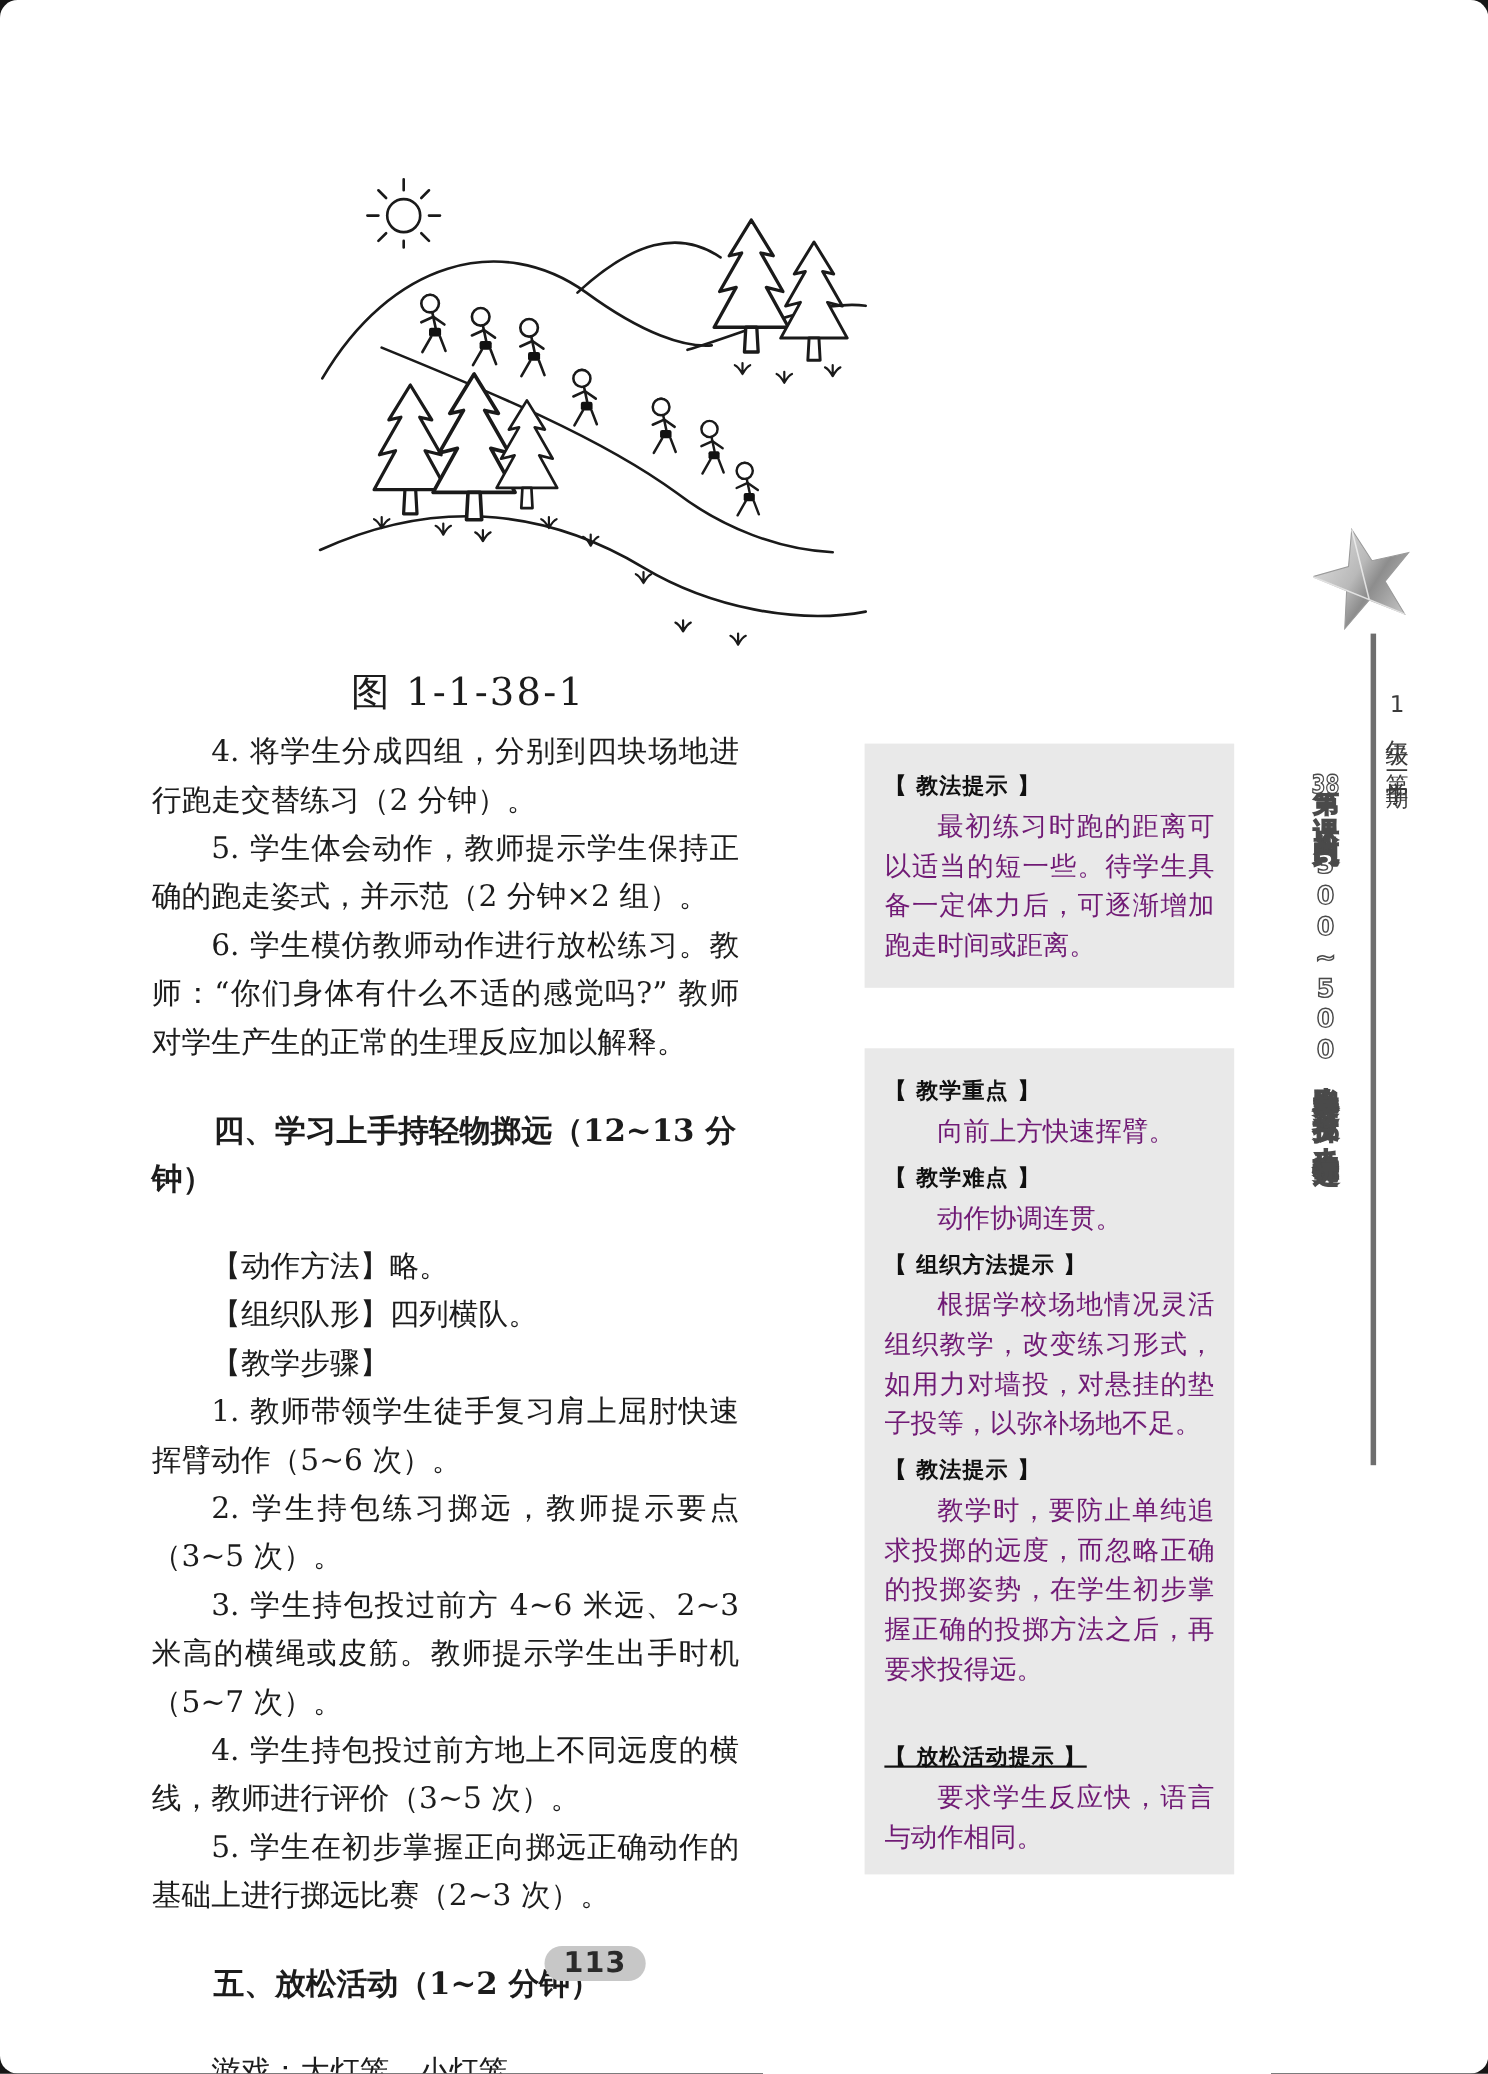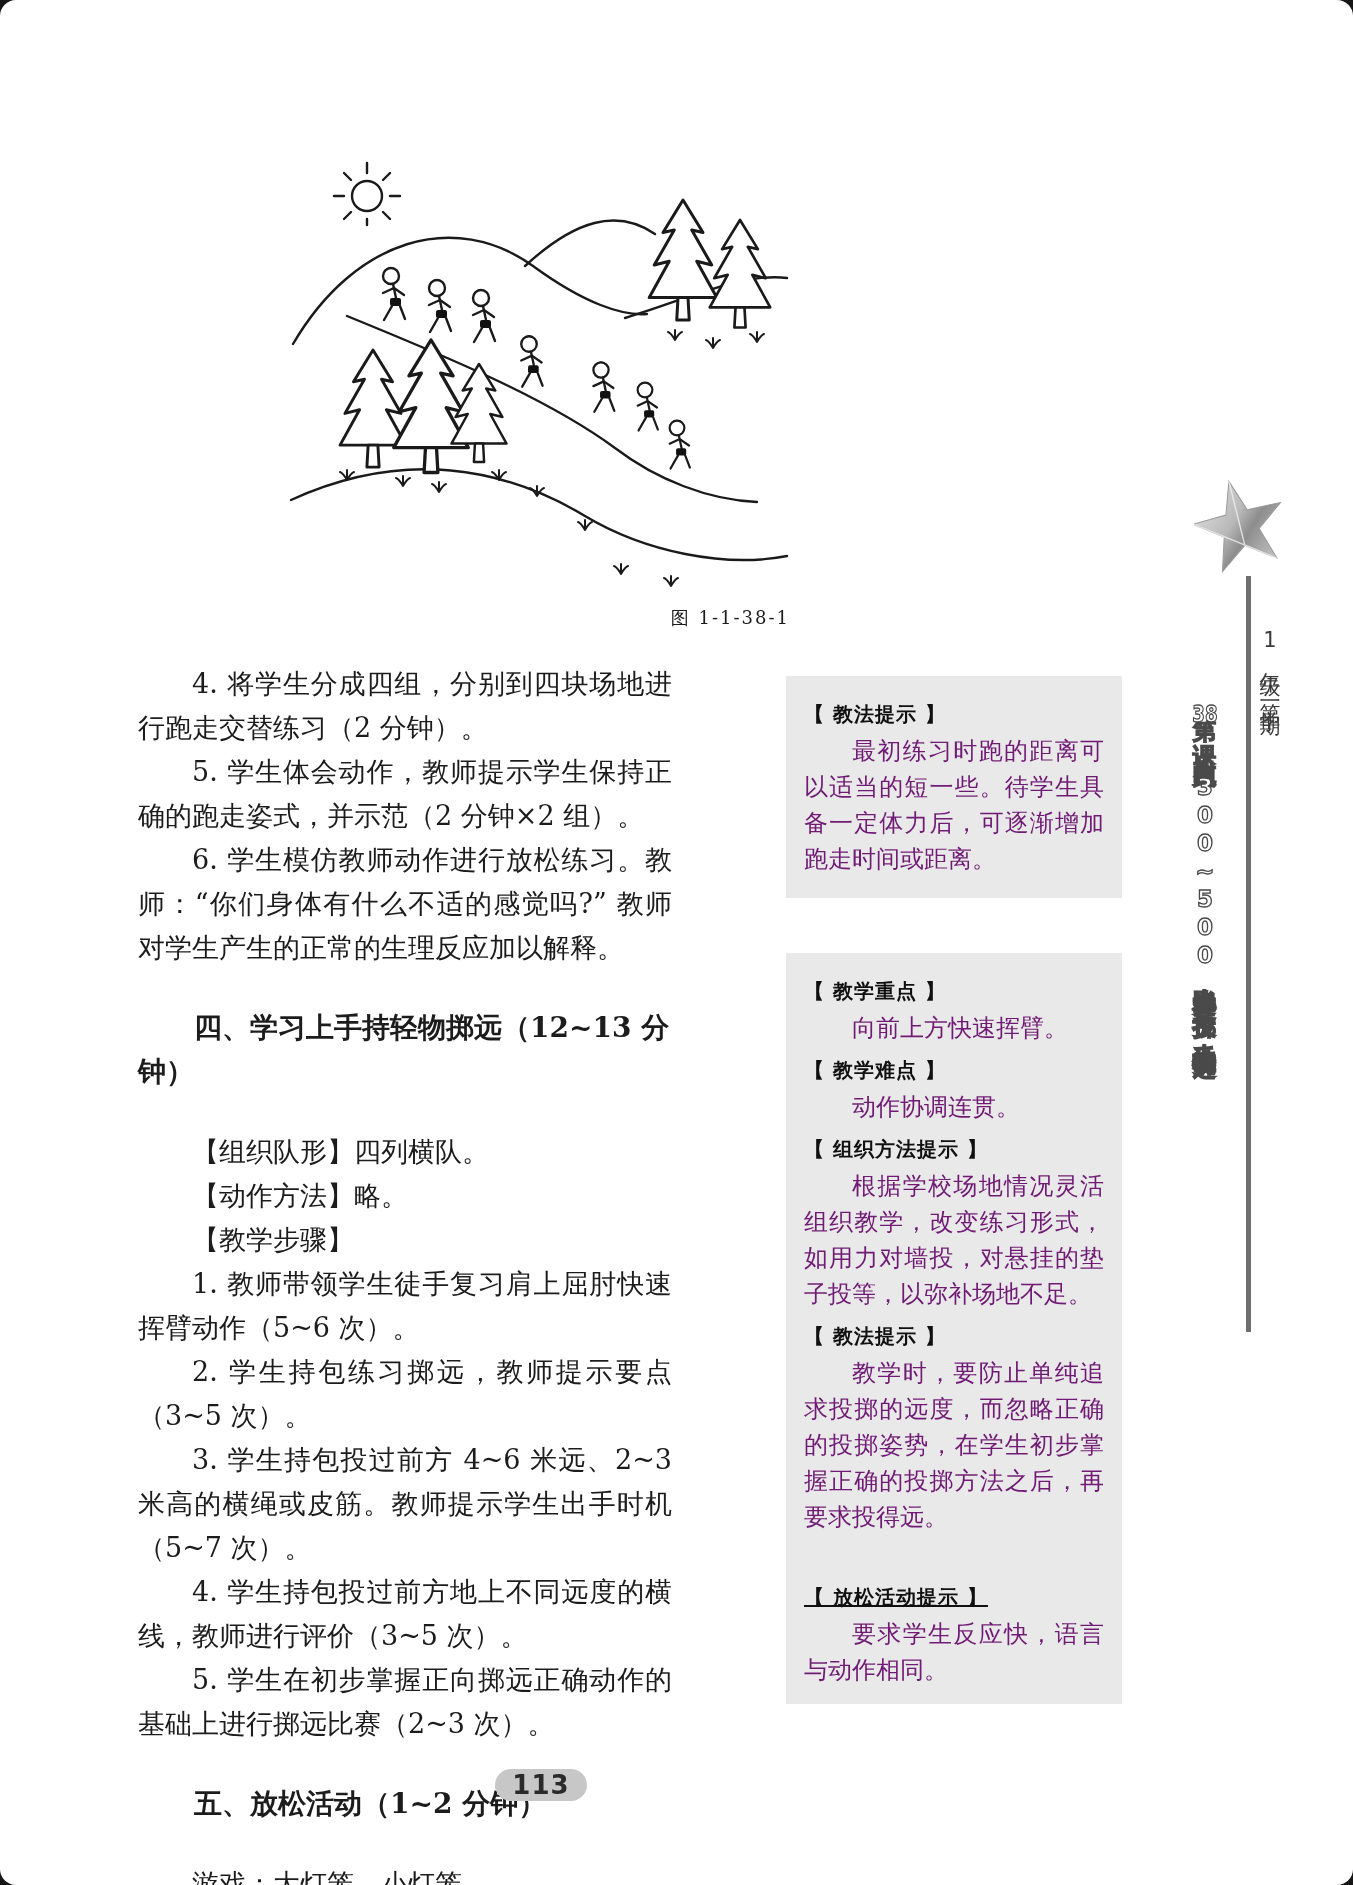--- a/index.html
+++ b/index.html
@@ -6,21 +6,21 @@
   .page {
     position:relative; width:1353px; height:1885px; margin:0 auto;
     background:#ffffff; border-radius:16px; overflow:hidden;
     font-family:"DejaVu Serif","Liberation Serif",serif; color:#1c1c1c;
   }
 
   
   .figure-wrap { position:absolute; left:285px; top:148px; width:505px; height:452px; }
   .figure-caption {
     position:absolute; left:285px; top:606px; width:505px; padding-left:34px; box-sizing:border-box;
-    text-align:right; font-size:18px; letter-spacing:2px;
+    text-align:left; font-size:35px; letter-spacing:2px;
   }
 
   
   .main-col {
     position:absolute; left:138px; top:662px; width:534px;
     font-size:27px; line-height:44px;
   }
   .main-col p { margin:0; text-indent:2em; text-align:justify; }
   .sec-heading { font-weight:bold; font-size:28px; margin:36px 0 !important; text-align:left !important; }
   .game-line { margin-top:21px !important; }
@@ -139,22 +139,22 @@
     </svg>
   </div>
 
   <div class="figure-caption">图 1-1-38-1</div>
 
   <div class="main-col">
     <p>4. 将学生分成四组，分别到四块场地进行跑走交替练习（2 分钟）。</p>
     <p>5. 学生体会动作，教师提示学生保持正确的跑走姿式，并示范（2 分钟×2 组）。</p>
     <p>6. 学生模仿教师动作进行放松练习。教师：“你们身体有什么不适的感觉吗?” 教师对学生产生的正常的生理反应加以解释。</p>
     <p class="sec-heading">四、学习上手持轻物掷远（12~13 分钟）</p>
+    <p>【动作方法】略。</p>
     <p>【组织队形】四列横队。</p>
-    <p>【动作方法】略。</p>
     <p>【教学步骤】</p>
     <p>1. 教师带领学生徒手复习肩上屈肘快速挥臂动作（5~6 次）。</p>
     <p>2. 学生持包练习掷远，教师提示要点（3~5 次）。</p>
     <p>3. 学生持包投过前方 4~6 米远、2~3 米高的横绳或皮筋。教师提示学生出手时机（5~7 次）。</p>
     <p>4. 学生持包投过前方地上不同远度的横线，教师进行评价（3~5 次）。</p>
     <p>5. 学生在初步掌握正向掷远正确动作的基础上进行掷远比赛（2~3 次）。</p>
     <p class="sec-heading">五、放松活动（1~2 分钟）</p>
     <p class="game-line">游戏：大灯笼、小灯笼。</p>
   </div>
 

